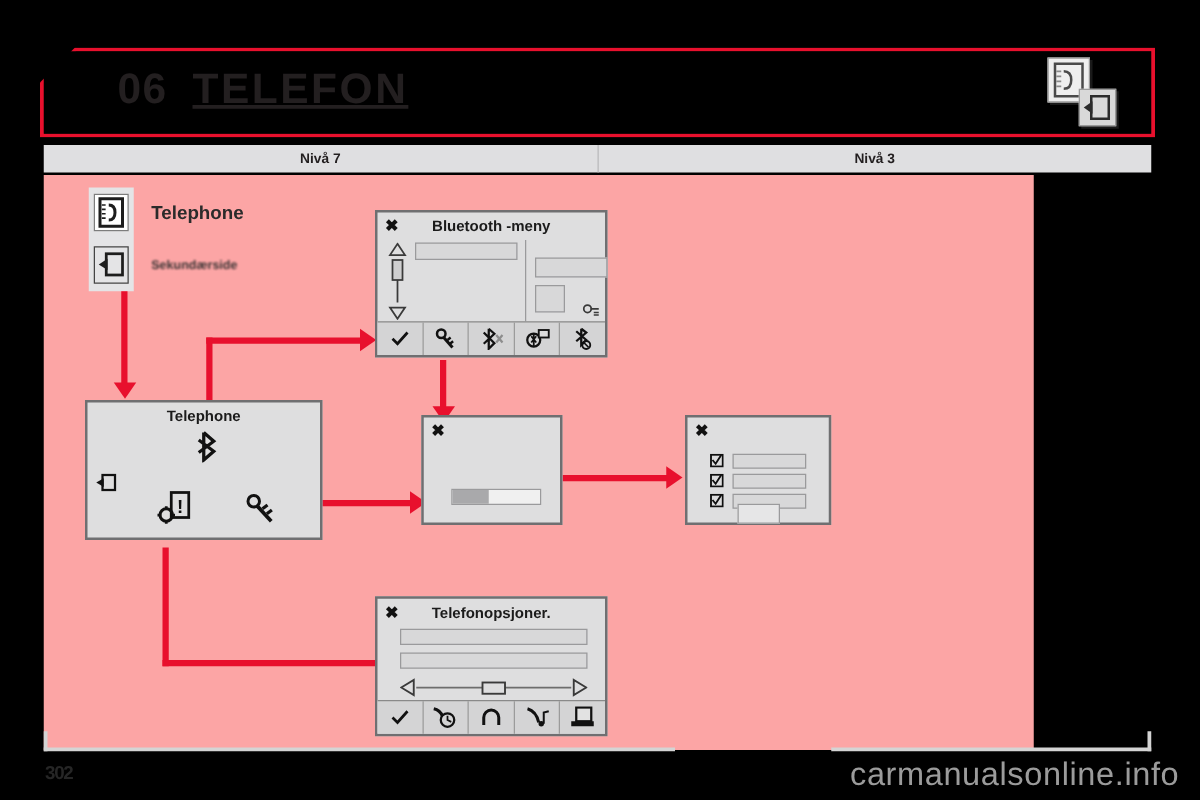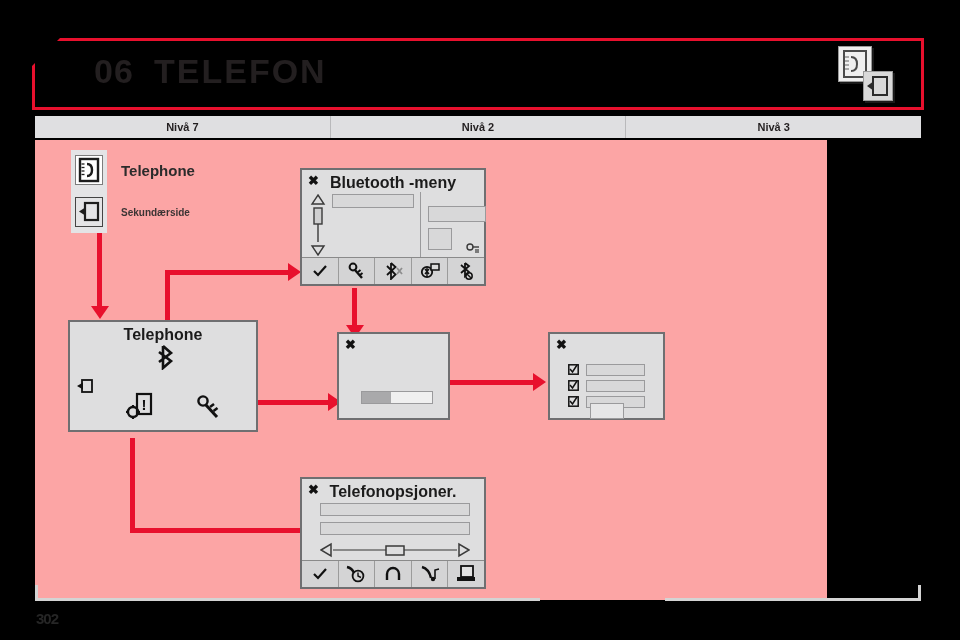--- a/index.html
+++ b/index.html
@@ -7,21 +7,21 @@
   #page{position:relative;width:960px;height:640px;background:#000;}
 
   
   .header-band{position:absolute;left:32px;top:38px;width:892px;height:72px;}
   .header-shape{position:absolute;inset:0;background:#000;
       border:3px solid #e8102d;
       clip-path:polygon(0 100%,0 28px,28px 0,100% 0,100% 100%);}
   .header-shape-in{position:absolute;left:3px;top:3px;right:3px;bottom:3px;background:#000;
       clip-path:polygon(0 100%,0 26px,26px 0,100% 0,100% 100%);}
   .chapter-num{position:absolute;left:62px;top:14px;font-size:34px;font-weight:bold;color:#231f20;letter-spacing:1px;}
-  .chapter-title{position:absolute;left:122px;top:14px;font-size:34px;font-weight:bold;color:#231f20;letter-spacing:2px;}
+  .chapter-title{position:absolute;left:122px;top:14px;font-size:34px;font-weight:bold;color:#231f20;letter-spacing:2px;text-decoration:underline;}
 
   .hdr-icons{position:absolute;right:22px;top:8px;width:64px;height:58px;}
   .hdr-ic{position:absolute;background:#efefef;border:1px solid #9a9a9a;box-sizing:border-box;}
   .hdr-ic.a{left:0;top:0;width:34px;height:36px;box-shadow:2px 2px 0 #1a1a1a;}
   .hdr-ic.b{left:25px;top:25px;width:30px;height:30px;background:#d9d9d9;box-shadow:2px 2px 0 #1a1a1a;}
 
   
   .levels{position:absolute;left:35px;top:116px;width:886px;height:22px;display:flex;background:#dfdfe1;}
   .levels .col{flex:1 1 0;display:flex;align-items:center;justify-content:center;
      font-size:11px;font-weight:bold;color:#231f20;border-right:1px solid #b9b9bb;}
@@ -34,21 +34,21 @@
   .legend{position:absolute;left:36px;top:10px;width:36px;height:83px;background:#e4e4e6;}
   .legend .sq{position:absolute;left:4px;width:28px;height:30px;background:#fff;border:1px solid #7d7d7d;box-sizing:border-box;}
   .legend .sq.top{top:5px;}
   .legend .sq.bot{top:47px;background:#e4e4e6;border-color:#444;}
   .legend-lbl{position:absolute;font-size:15px;font-weight:bold;color:#2b2b2b;}
   .legend-lbl.l1{left:86px;top:22px;filter:blur(.4px);}
   .legend-lbl.l2{left:86px;top:67px;font-size:10px;filter:blur(.7px);opacity:.92;}
 
   
   .panel{position:absolute;background:#dededf;border:2px solid #6f6f71;box-sizing:border-box;}
-  .panel .ttl{position:absolute;left:0;right:0;top:4px;text-align:center;font-size:16px;font-weight:bold;color:#1b1b1b;}
+  .panel .ttl{position:absolute;left:0;right:0;top:4px;text-align:center;font-size:12px;font-weight:bold;color:#1b1b1b;}
   .closex{position:absolute;left:6px;top:4px;font-size:13px;font-weight:bold;color:#111;line-height:1;}
   .tbar{position:absolute;left:0;right:0;bottom:0;height:26px;border-top:1px solid #8a8a8a;display:flex;background:#d4d4d5;}
   .tbar .tb{flex:1 1 0;border-right:1px solid #9b9b9b;display:flex;align-items:center;justify-content:center;}
   .tbar .tb:last-child{border-right:none;}
   .fld{position:absolute;background:#d8d8d9;border:1px solid #9a9a9c;box-sizing:border-box;}
 
   
   .ar{position:absolute;background:#e8102d;}
   .arhead{position:absolute;width:0;height:0;}
   .arhead.right{border-top:9px solid transparent;border-bottom:9px solid transparent;border-left:13px solid #e8102d;}
@@ -92,21 +92,20 @@
         <svg width="28" height="28" viewBox="0 0 28 28">
           <rect x="9" y="5" width="14" height="18" fill="none" stroke="#2b2b2b" stroke-width="2"></rect>
           <path d="M3 14 L10 9 L10 19 Z" fill="#2b2b2b"></path>
         </svg>
       </div>
     </div>
   </div>
 
   <div class="levels">
     <div class="col">Nivå 7</div>
-    <div class="col">Nivå 2</div>
     <div class="col">Nivå 3</div>
   </div>
 
   <div class="canvas">
 
     <div class="legend">
       <div class="sq top">
         <svg width="26" height="28" viewBox="0 0 26 28">
           <rect x="4" y="3" width="18" height="22" fill="none" stroke="#1d1d1d" stroke-width="2.4"></rect>
           <path d="M11 8 q5 0 5 6 q0 6 -5 6" fill="none" stroke="#1d1d1d" stroke-width="2.4"></path>
@@ -329,14 +328,15 @@
       </div>
     </div>
 
   </div>
 
   <div class="foot-tick"></div>
   <div class="foot-rule"></div>
   <div class="foot-rule2"></div>
   <div class="foot-tick2"></div>
   <div class="pageno">302</div>
+  <div class="wmark">carmanualsonline.info</div>
 
 </div>
 
 </body></html>

